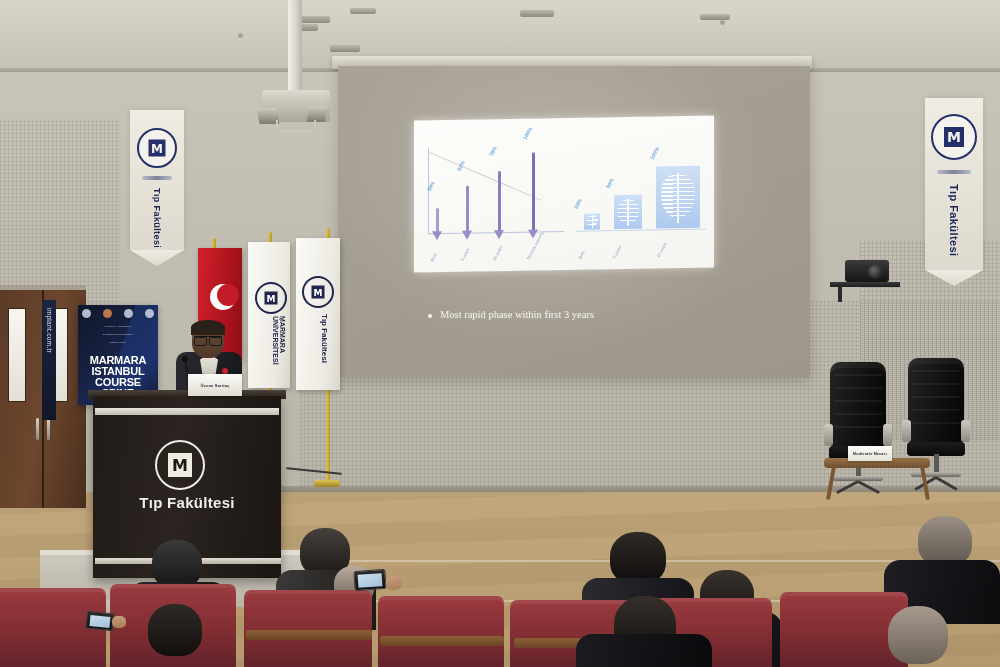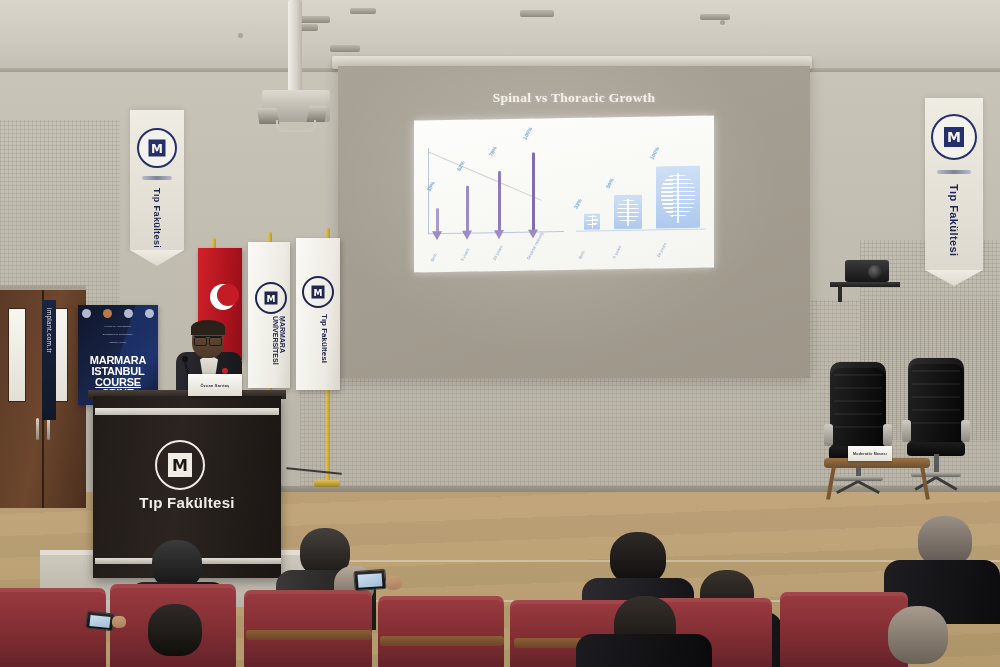--- a/index.html
+++ b/index.html
@@ -292,21 +292,20 @@
 
   <div class="rig-pole"></div>
   <div class="rig-head"></div>
   <div class="rig-lamp-a"></div>
   <div class="rig-lamp-b"></div>
   <div class="rig-arm"></div>
 
   <div class="screen-housing"></div>
   <div class="screen">
     <div class="screen-glow"></div>
-    <div class="slide-title">Spinal vs Thoracic Growth</div>
 
     <div class="chart-card">
 
       <div class="chart-left">
         <div class="axis-x"></div>
         <div class="axis-y"></div>
         <div class="trend"></div>
 
         <div class="arrow" style="left:16px;height:26px;"></div>
         <div class="arrow" style="left:46px;height:48px;background:#9b8cc9;"></div>
@@ -344,20 +343,21 @@
         <div class="pct" style="left:38px;bottom:76px;">50%</div>
         <div class="pct" style="left:82px;bottom:104px;">100%</div>
 
         <div class="xlab" style="left:10px;">Birth</div>
         <div class="xlab" style="left:44px;">5 years</div>
         <div class="xlab" style="left:88px;">10 years</div>
       </div>
     </div>
 
     <div class="bullets">
+      <div class="bullet">Most rapid phase within first 3 years</div>
     </div>
   </div>
 
   <div class="banner" style="left:130px;top:110px;width:54px;height:140px;">
     <div class="seal" style="top:18px;width:36px;height:36px;">
       <div class="seal-inner" style="width:17px;height:17px;">
         <span class="seal-m" style="font-size:12px;">M</span>
       </div>
     </div>
     <div class="banner-bar" style="top:66px;width:30px;"></div>
@@ -425,21 +425,21 @@
       <div class="plogo"></div>
       <div class="plogo o"></div>
       <div class="plogo"></div>
       <div class="plogo"></div>
     </div>
     <div class="poster-sm" style="top:20px;">MARMARA UNIVERSITY</div>
     <div class="poster-sm" style="top:28px;">Department of Neurosurgery</div>
     <div class="poster-sm" style="top:36px;">Istanbul, Turkey</div>
     <div class="poster-big" style="top:50px;">MARMARA</div>
     <div class="poster-big" style="top:61px;">ISTANBUL</div>
-    <div class="poster-big" style="top:72px;text-decoration:underline;">COURSE</div>
+    <div class="poster-big" style="top:72px;">COURSE</div>
     <div class="poster-big" style="top:83px;">SPINE</div>
   </div>
 
   <div class="flagpole" style="left:212px;top:238px;height:250px;"></div>
   <div class="flag flag-tr" style="left:198px;top:248px;width:44px;height:112px;">
     <div class="crescent"></div>
   </div>
 
   <div class="flagpole" style="left:268px;top:232px;height:256px;"></div>
   <div class="flagbase" style="left:256px;top:482px;"></div>

